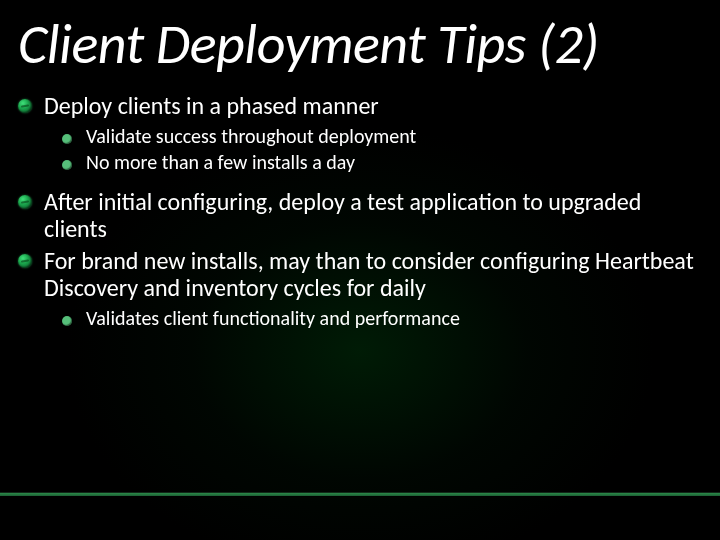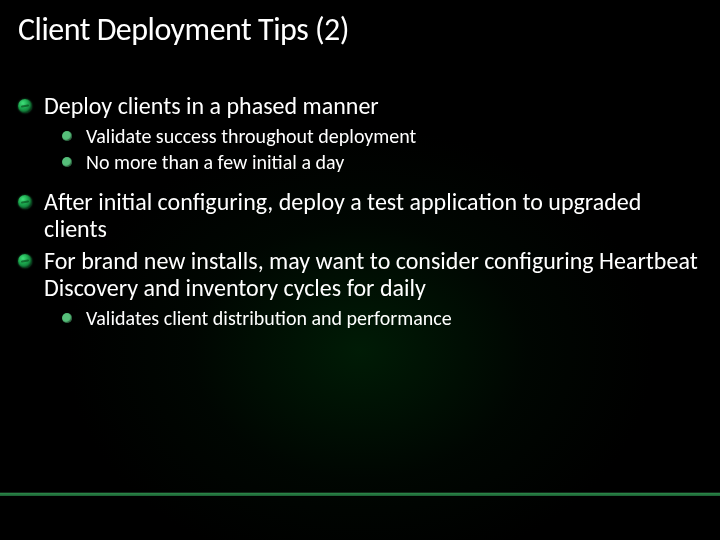--- a/index.html
+++ b/index.html
@@ -18,24 +18,25 @@
     height: 540px;
     background:
       radial-gradient(ellipse 420px 320px at 50% 65%, rgba(0,50,10,0.55) 0%, rgba(0,20,5,0.3) 40%, rgba(0,0,0,0) 70%),
       #000;
     box-sizing: border-box;
   }
   .title {
     position: absolute;
     top: 10px;
     left: 18px;
-    font-size: 32px;
+    font-size: 56px;
     font-weight: 400;
     letter-spacing: -0.5px;
     color: #fff;
+    font-style: italic;
   }
   .content {
     position: absolute;
     top: 92px;
     left: 18px;
     right: 12px;
   }
   .l1 {
     display: flex;
     align-items: flex-start;
@@ -66,21 +67,21 @@
     width:8px; height:2px;
     background: rgba(0,40,10,0.5);
     border-radius:1px;
     transform: rotate(-10deg);
   }
   .subs {
     margin: 2px 0 14px 44px;
   }
   .l2 {
     display: flex;
-    align-items: flex-start;
+    align-items: center;
     margin-bottom: 2px;
   }
   .bullet-l2 {
     flex: 0 0 auto;
     width: 10px;
     height: 10px;
     margin-top: 7px;
     margin-right: 14px;
     background: #56bf7a;
     border-radius: 50%;
@@ -116,37 +117,37 @@
       <span class="bullet-l1"></span>
       <span class="l1-text">Deploy clients in a phased manner</span>
     </div>
     <div class="subs">
       <div class="l2">
         <span class="bullet-l2"></span>
         <span class="l2-text">Validate success throughout deployment</span>
       </div>
       <div class="l2">
         <span class="bullet-l2"></span>
-        <span class="l2-text">No more than a few initial a day</span>
+        <span class="l2-text">No more than a few installs a day</span>
       </div>
     </div>
 
     <div class="l1">
       <span class="bullet-l1"></span>
       <span class="l1-text">After initial configuring, deploy a test application to upgraded clients</span>
     </div>
 
     <div class="l1">
       <span class="bullet-l1"></span>
-      <span class="l1-text">For brand new installs, may want to consider configuring Heartbeat Discovery and inventory cycles for daily</span>
+      <span class="l1-text">For brand new installs, may than to consider configuring Heartbeat Discovery and inventory cycles for daily</span>
     </div>
     <div class="subs">
       <div class="l2">
         <span class="bullet-l2"></span>
-        <span class="l2-text">Validates client distribution and performance</span>
+        <span class="l2-text">Validates client functionality and performance</span>
       </div>
     </div>
 
   </div>
 
   <div class="footer-line"></div>
 
 </div>
 
 </body></html>

